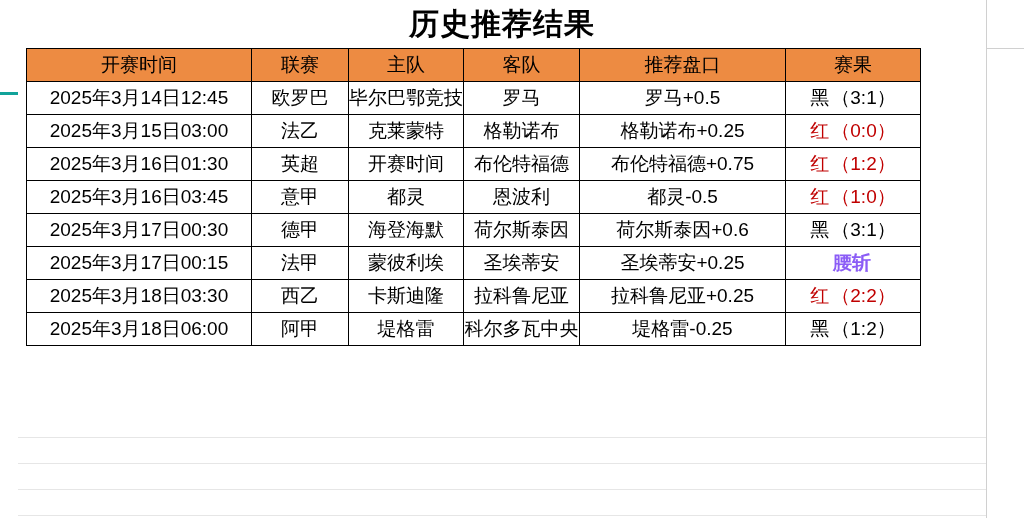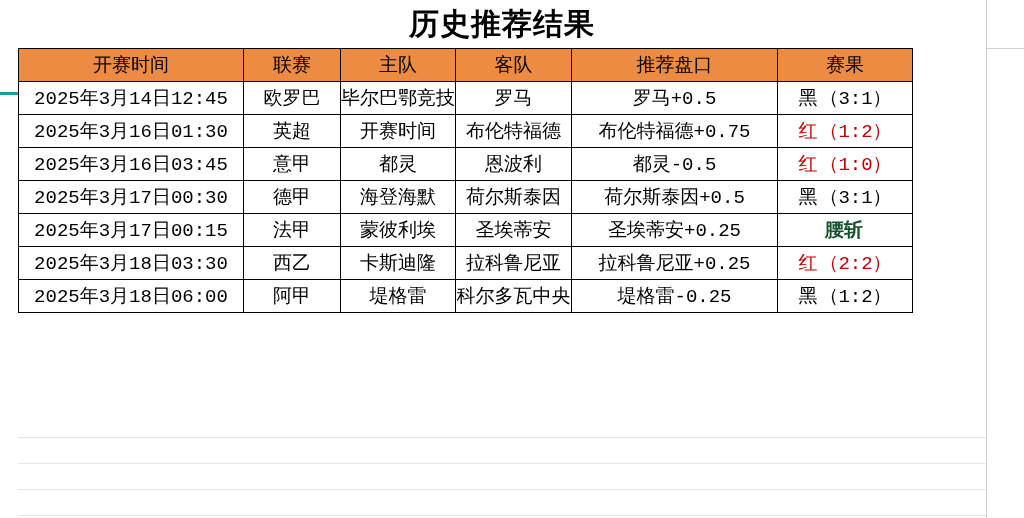--- a/index.html
+++ b/index.html
@@ -41,26 +41,25 @@
     left: 986px;
     top: 0px;
     width: 38px;
     height: 48px;
     border-left: 1px solid #d0d0d0;
     border-bottom: 1px solid #d0d0d0;
   }
   
   table.grid {
     position: absolute;
-    left: 18px;
+    left: 26px;
     top: 48px;
     border-collapse: collapse;
     table-layout: fixed;
     background: #ffffff;
-    font-family: Liberation Mono, monospace;
   }
   table.grid td, table.grid th {
     border: 1px solid #000000;
     padding: 0;
     height: 32px;
     font-size: 19px;
     color: #000000;
     text-align: center;
     vertical-align: middle;
     overflow: hidden;
@@ -82,21 +81,21 @@
 
   .res {
     display: flex;
     align-items: center;
     justify-content: center;
     gap: 2px;
     font-size: 19px;
   }
   .res-red { color: #c00000; }
   .res-black { color: #000000; }
-  .res-cut { color: #14532d; font-weight: bold; }
+  .res-cut { color: #8b5cf6; font-weight: bold; }
 
   
   .right-col {
     position: absolute;
     left: 986px;
     top: 48px;
     width: 38px;
     height: 470px;
     border-left: 1px solid #d0d0d0;
   }
@@ -163,20 +162,33 @@
         <td>罗马</td>
         <td>罗马+0.5</td>
         <td>
           <div class="res">
             <span class="res-black">黑</span>
             <span class="res-black">（3:1）</span>
           </div>
         </td>
       </tr>
       <tr>
+        <td>2025年3月15日03:00</td>
+        <td>法乙</td>
+        <td>克莱蒙特</td>
+        <td>格勒诺布</td>
+        <td>格勒诺布+0.25</td>
+        <td>
+          <div class="res">
+            <span class="res-red">红</span>
+            <span class="res-red">（0:0）</span>
+          </div>
+        </td>
+      </tr>
+      <tr>
         <td>2025年3月16日01:30</td>
         <td>英超</td>
         <td>开赛时间</td>
         <td>布伦特福德</td>
         <td>布伦特福德+0.75</td>
         <td>
           <div class="res">
             <span class="res-red">红</span>
             <span class="res-red">（1:2）</span>
           </div>
@@ -193,21 +205,21 @@
             <span class="res-red">红</span>
             <span class="res-red">（1:0）</span>
           </div>
         </td>
       </tr>
       <tr>
         <td>2025年3月17日00:30</td>
         <td>德甲</td>
         <td>海登海默</td>
         <td>荷尔斯泰因</td>
-        <td>荷尔斯泰因+0.5</td>
+        <td>荷尔斯泰因+0.6</td>
         <td>
           <div class="res">
             <span class="res-black">黑</span>
             <span class="res-black">（3:1）</span>
           </div>
         </td>
       </tr>
       <tr>
         <td>2025年3月17日00:15</td>
         <td>法甲</td>

